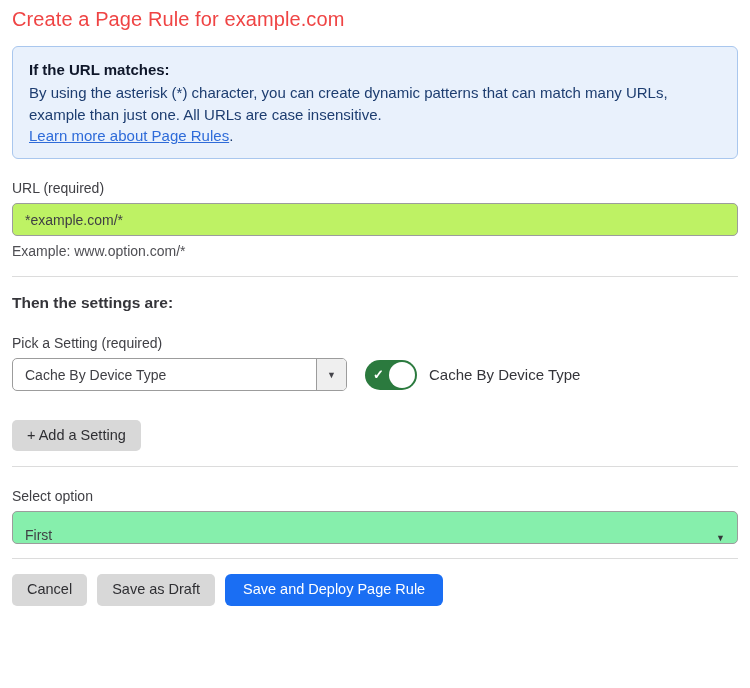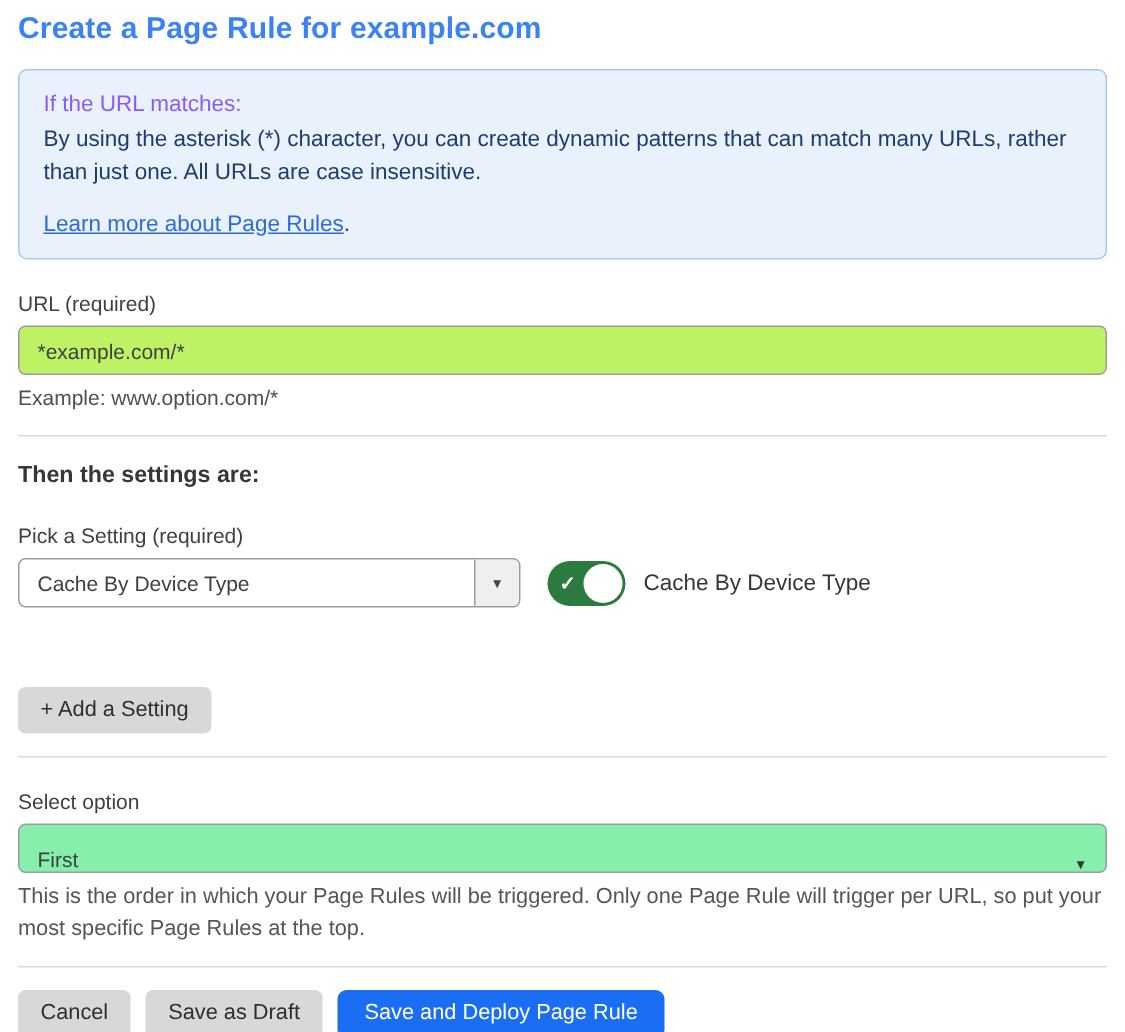--- a/index.html
+++ b/index.html
@@ -9,38 +9,38 @@
     height: 688px;
     background: #ffffff;
     font-family: "Liberation Sans", sans-serif;
     color: #37373c;
     overflow: hidden;
   }
   .container { padding: 8px 12px 0 12px; }
 
   .page-title {
     font-size: 20px;
-    font-weight: 700;
-    color: #3b82f6;
+    font-weight: 400;
+    color: #ef4444;
     margin-bottom: 15px;
     letter-spacing: 0.1px;
   }
 
   .info-box {
     background: #e9f1fc;
     border: 1px solid #a9c7ee;
     border-radius: 6px;
     padding: 12px 16px;
     color: #1d3d70;
     font-size: 15px;
     line-height: 1.42;
   }
-  .info-heading { font-weight: 400; color: #8b5cf6; margin-bottom: 2px; }
+  .info-heading { font-weight: 700; color: #0f172a; margin-bottom: 2px; }
   .info-body { color: #1d3d70; }
-  .info-link-line { margin-top: 14px; }
+  .info-link-line { margin-top: 0; }
   .info-link {
     color: #2e6bd9;
     text-decoration: underline;
     cursor: pointer;
   }
 
   .field-label {
     font-size: 14px;
     color: #3f3f44;
     margin: 21px 0 7px 0;
@@ -154,21 +154,21 @@
     border-radius: 5px;
     font-family: "Liberation Sans", sans-serif;
     font-size: 14.5px;
     padding: 8px 15px;
     cursor: pointer;
     line-height: 1.05;
   }
   .btn-gray { background: #d8d8d8; color: #2f2f33; }
   .btn-primary { background: #1a6ef3; color: #ffffff; border-radius: 6px; padding: 8px 18px; }
 
-  .add-setting-btn { margin-top: 53px; }
+  .add-setting-btn { margin-top: 29px; }
 
   .select-full {
     width: 100%;
     height: 33px;
     border: 1px solid #9c9c9c;
     border-radius: 5px;
     background: #86efac;
     display: flex;
     align-items: flex-end;
     justify-content: space-between;
@@ -196,21 +196,21 @@
 </style>
 </head>
 <body>
 
 <div class="container">
 
   <div class="page-title">Create a Page Rule for example.com</div>
 
   <div class="info-box">
     <div class="info-heading">If the URL matches:</div>
-    <div class="info-body">By using the asterisk (*) character, you can create dynamic patterns that can match many URLs, rather than just one. All URLs are case insensitive.</div>
+    <div class="info-body">By using the asterisk (*) character, you can create dynamic patterns that can match many URLs, example than just one. All URLs are case insensitive.</div>
     <div class="info-link-line"><a class="info-link">Learn more about Page Rules</a><span>.</span></div>
   </div>
 
   <div class="field-label">URL (required)</div>
   <input class="text-input" type="text" value="*example.com/*" style="">
   <div class="helper-text">Example: www.option.com/*</div>
 
   <hr class="divider">
 
   <div class="section-heading">Then the settings are:</div>
@@ -236,21 +236,20 @@
   <hr class="divider" style="margin-top: 15px;">
 
 
   <div class="field-label">Select option</div>
 
   <div class="select-full">
     <span>First</span>
     <span class="select-caret">▼</span>
   </div>
 
-  <div class="order-desc">This is the order in which your Page Rules will be triggered. Only one Page Rule will trigger per URL, so put your most specific Page Rules at the top.</div>
 
   <hr class="divider footer-divider">
 
   <div class="footer-buttons">
     <button class="btn btn-gray">Cancel</button>
     <button class="btn btn-gray">Save as Draft</button>
     <button class="btn btn-primary">Save and Deploy Page Rule</button>
   </div>
 
 </div>

